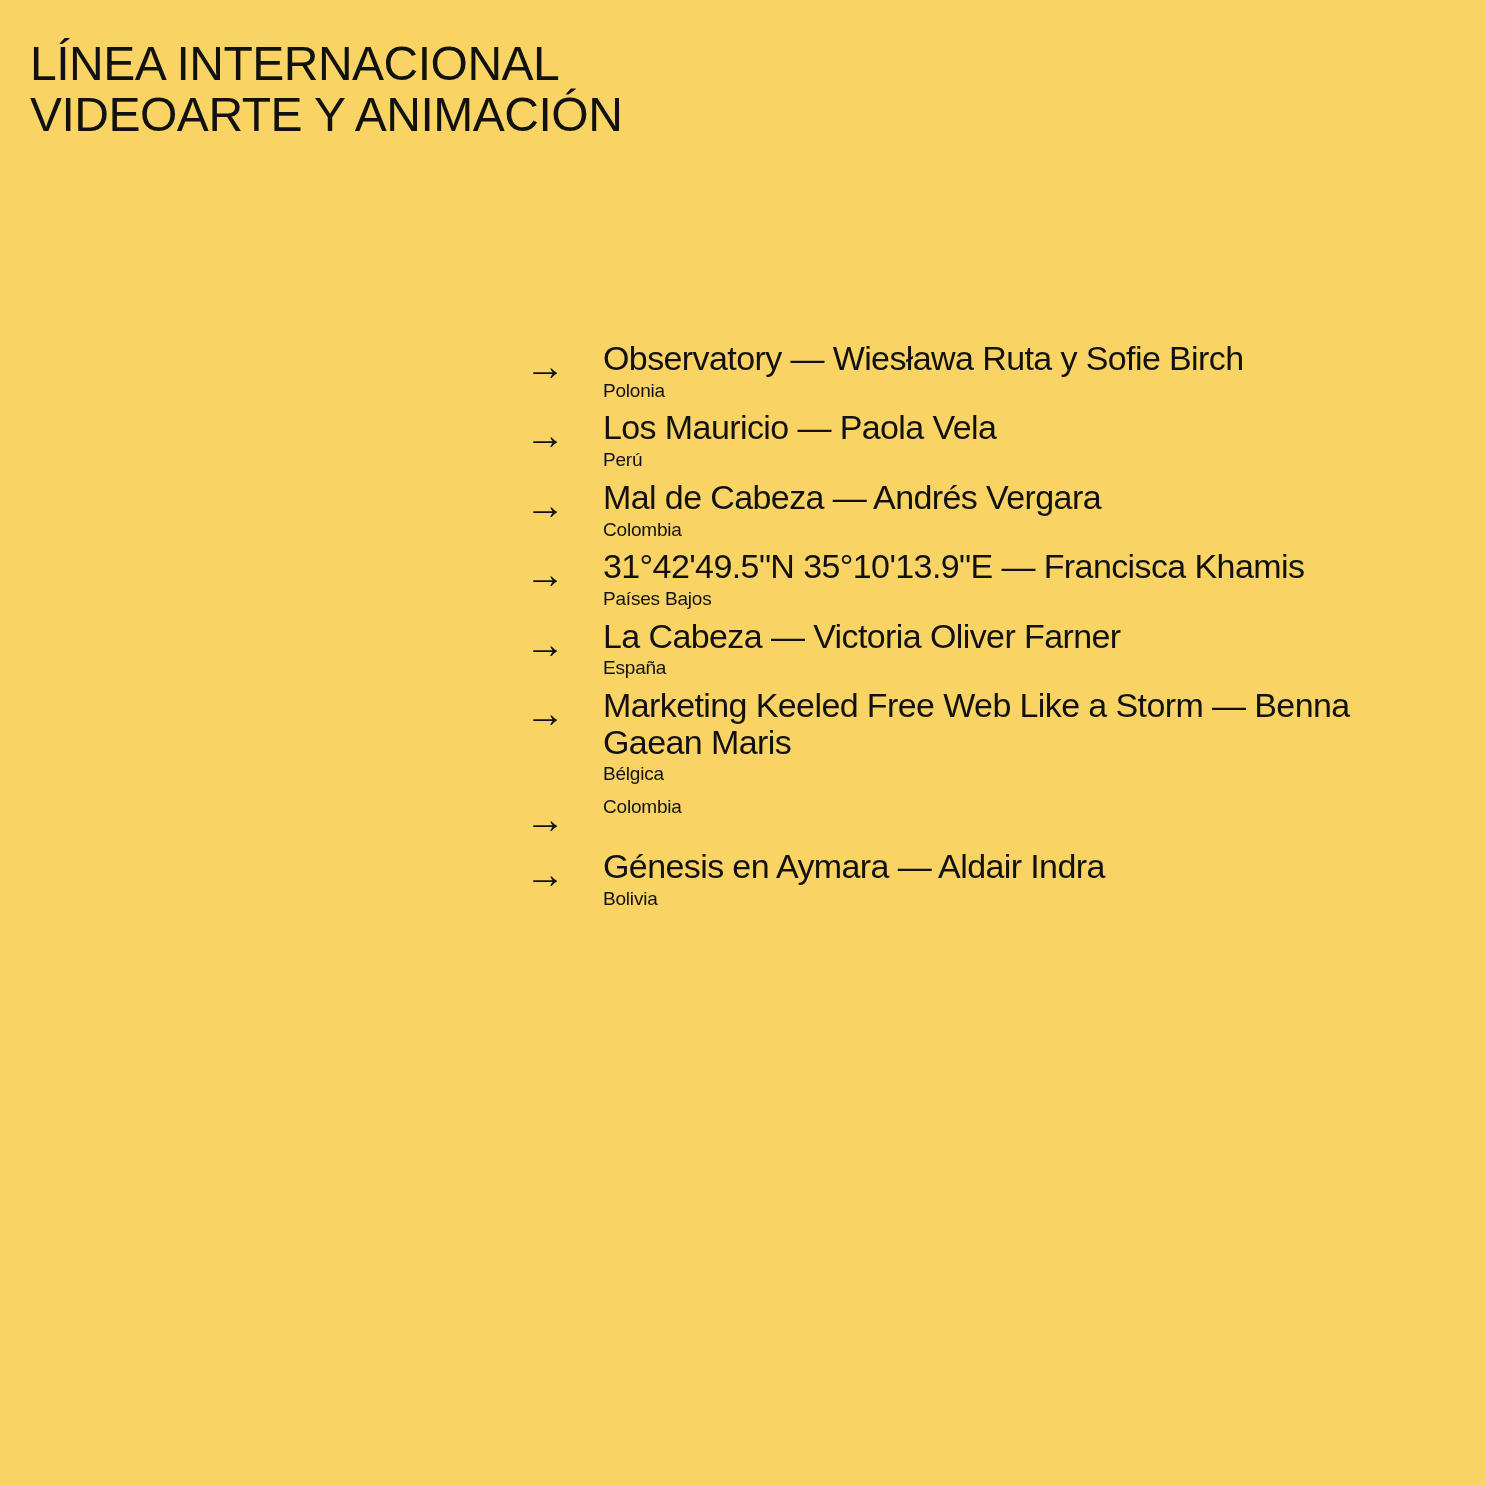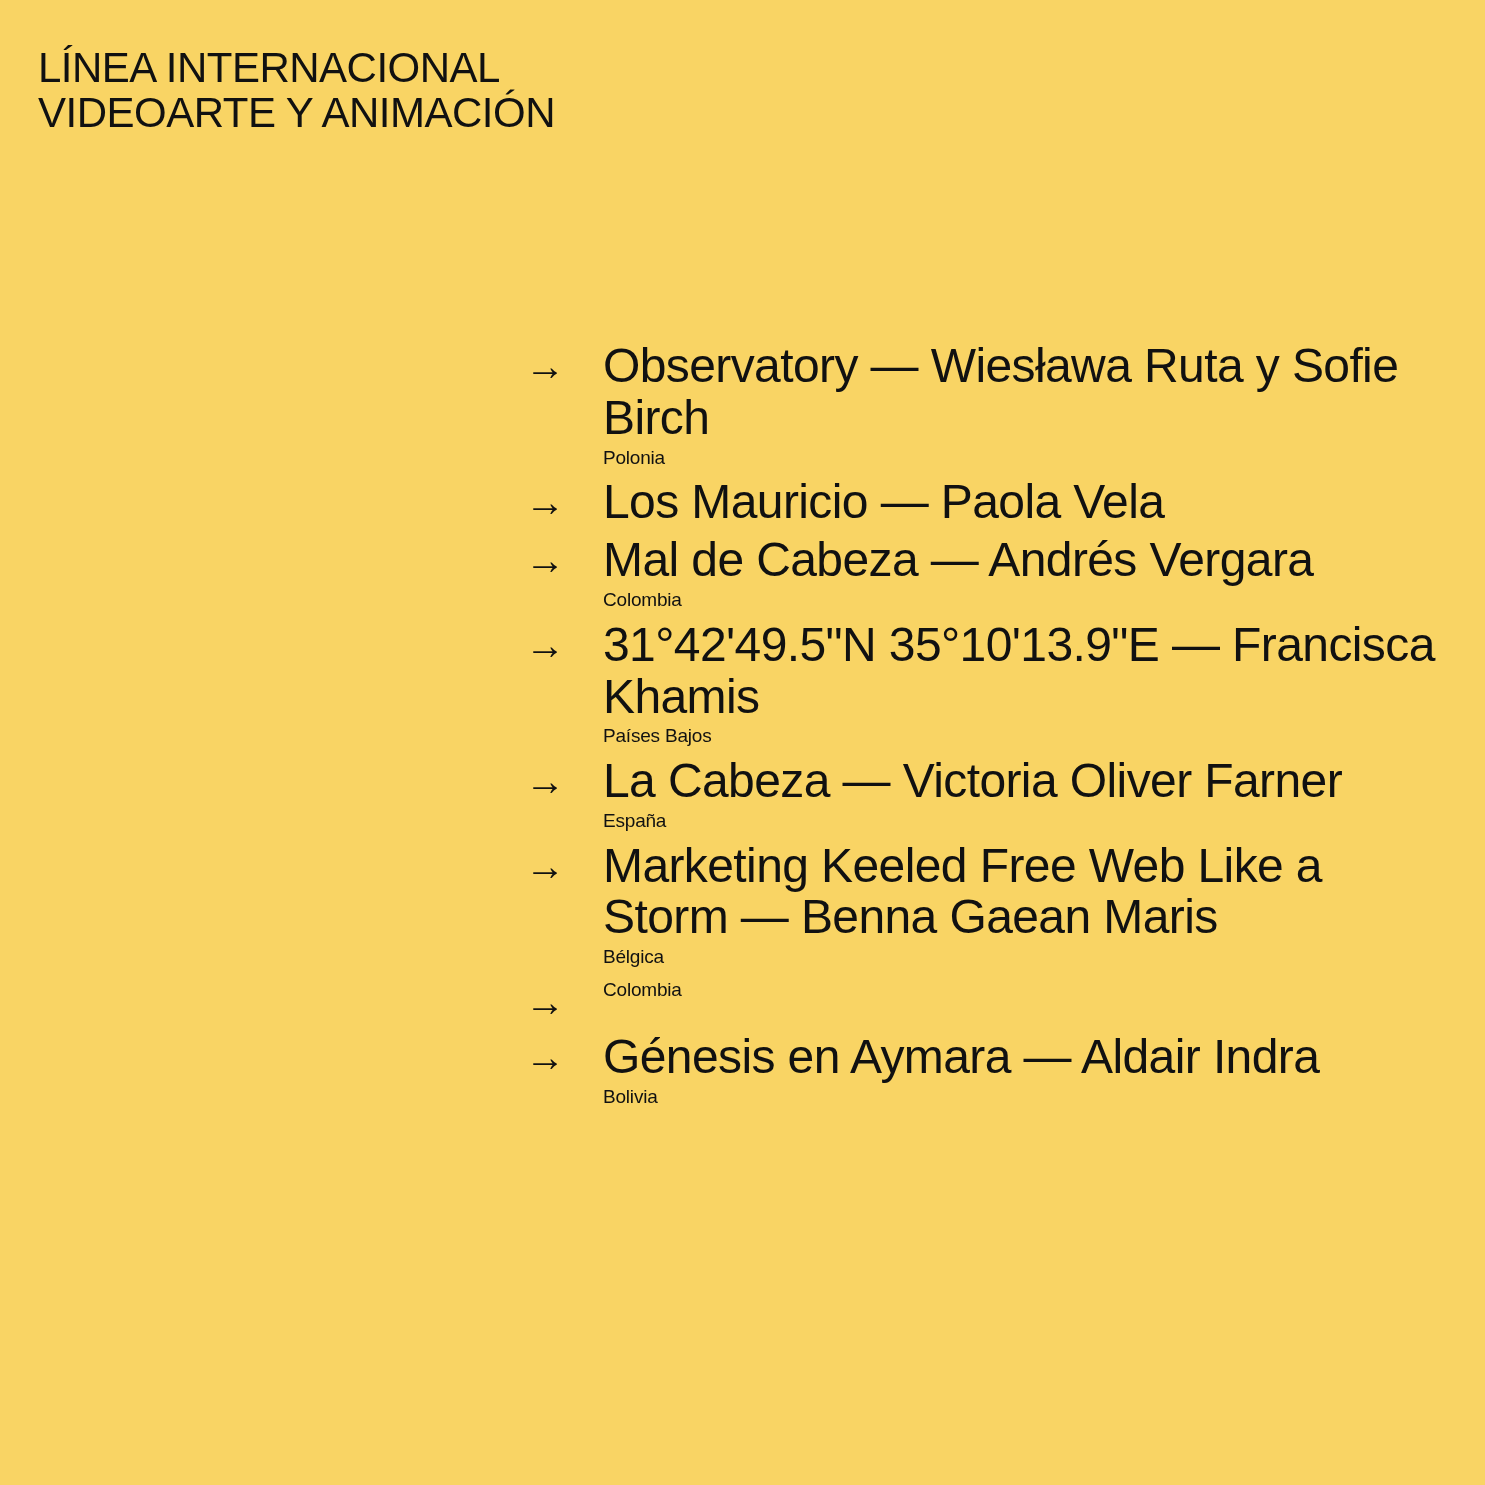--- a/index.html
+++ b/index.html
@@ -18,25 +18,25 @@
 
   .poster {
     position: relative;
     width: 1485px;
     height: 1485px;
     box-sizing: border-box;
     padding: 38px 40px 0 30px;
   }
 
   .title {
-    font-size: 42px;
+    font-size: 48px;
     line-height: 1.07;
     font-weight: 400;
     letter-spacing: -0.5px;
-    margin: 8px;
+    margin: 0;
     white-space: pre-line;
   }
 
   .list {
     position: absolute;
     left: 525px;
     top: 340px;
     width: 930px;
   }
 
@@ -51,21 +51,21 @@
     line-height: 1.12;
     padding-top: 4px;
     user-select: none;
   }
 
   .entry-body {
     min-width: 0;
   }
 
   .entry-title {
-    font-size: 48px;
+    font-size: 34px;
     line-height: 1.08;
     letter-spacing: -0.6px;
     font-weight: 400;
   }
 
   .entry-country {
     font-size: 19px;
     line-height: 1.3;
     letter-spacing: -0.2px;
     margin-top: 2px;
@@ -87,20 +87,21 @@
       <div class="entry-body">
         <div class="entry-title">Observatory — Wiesława Ruta y Sofie Birch</div>
         <div class="entry-country">Polonia</div>
       </div>
     </div>
 
     <div class="entry">
       <span class="arrow">→</span>
       <div class="entry-body">
         <div class="entry-title">Los Mauricio — Paola Vela</div>
+        <div class="entry-country">Perú</div>
       </div>
     </div>
 
     <div class="entry">
       <span class="arrow">→</span>
       <div class="entry-body">
         <div class="entry-title">Mal de Cabeza — Andrés Vergara</div>
         <div class="entry-country">Colombia</div>
       </div>
     </div>

